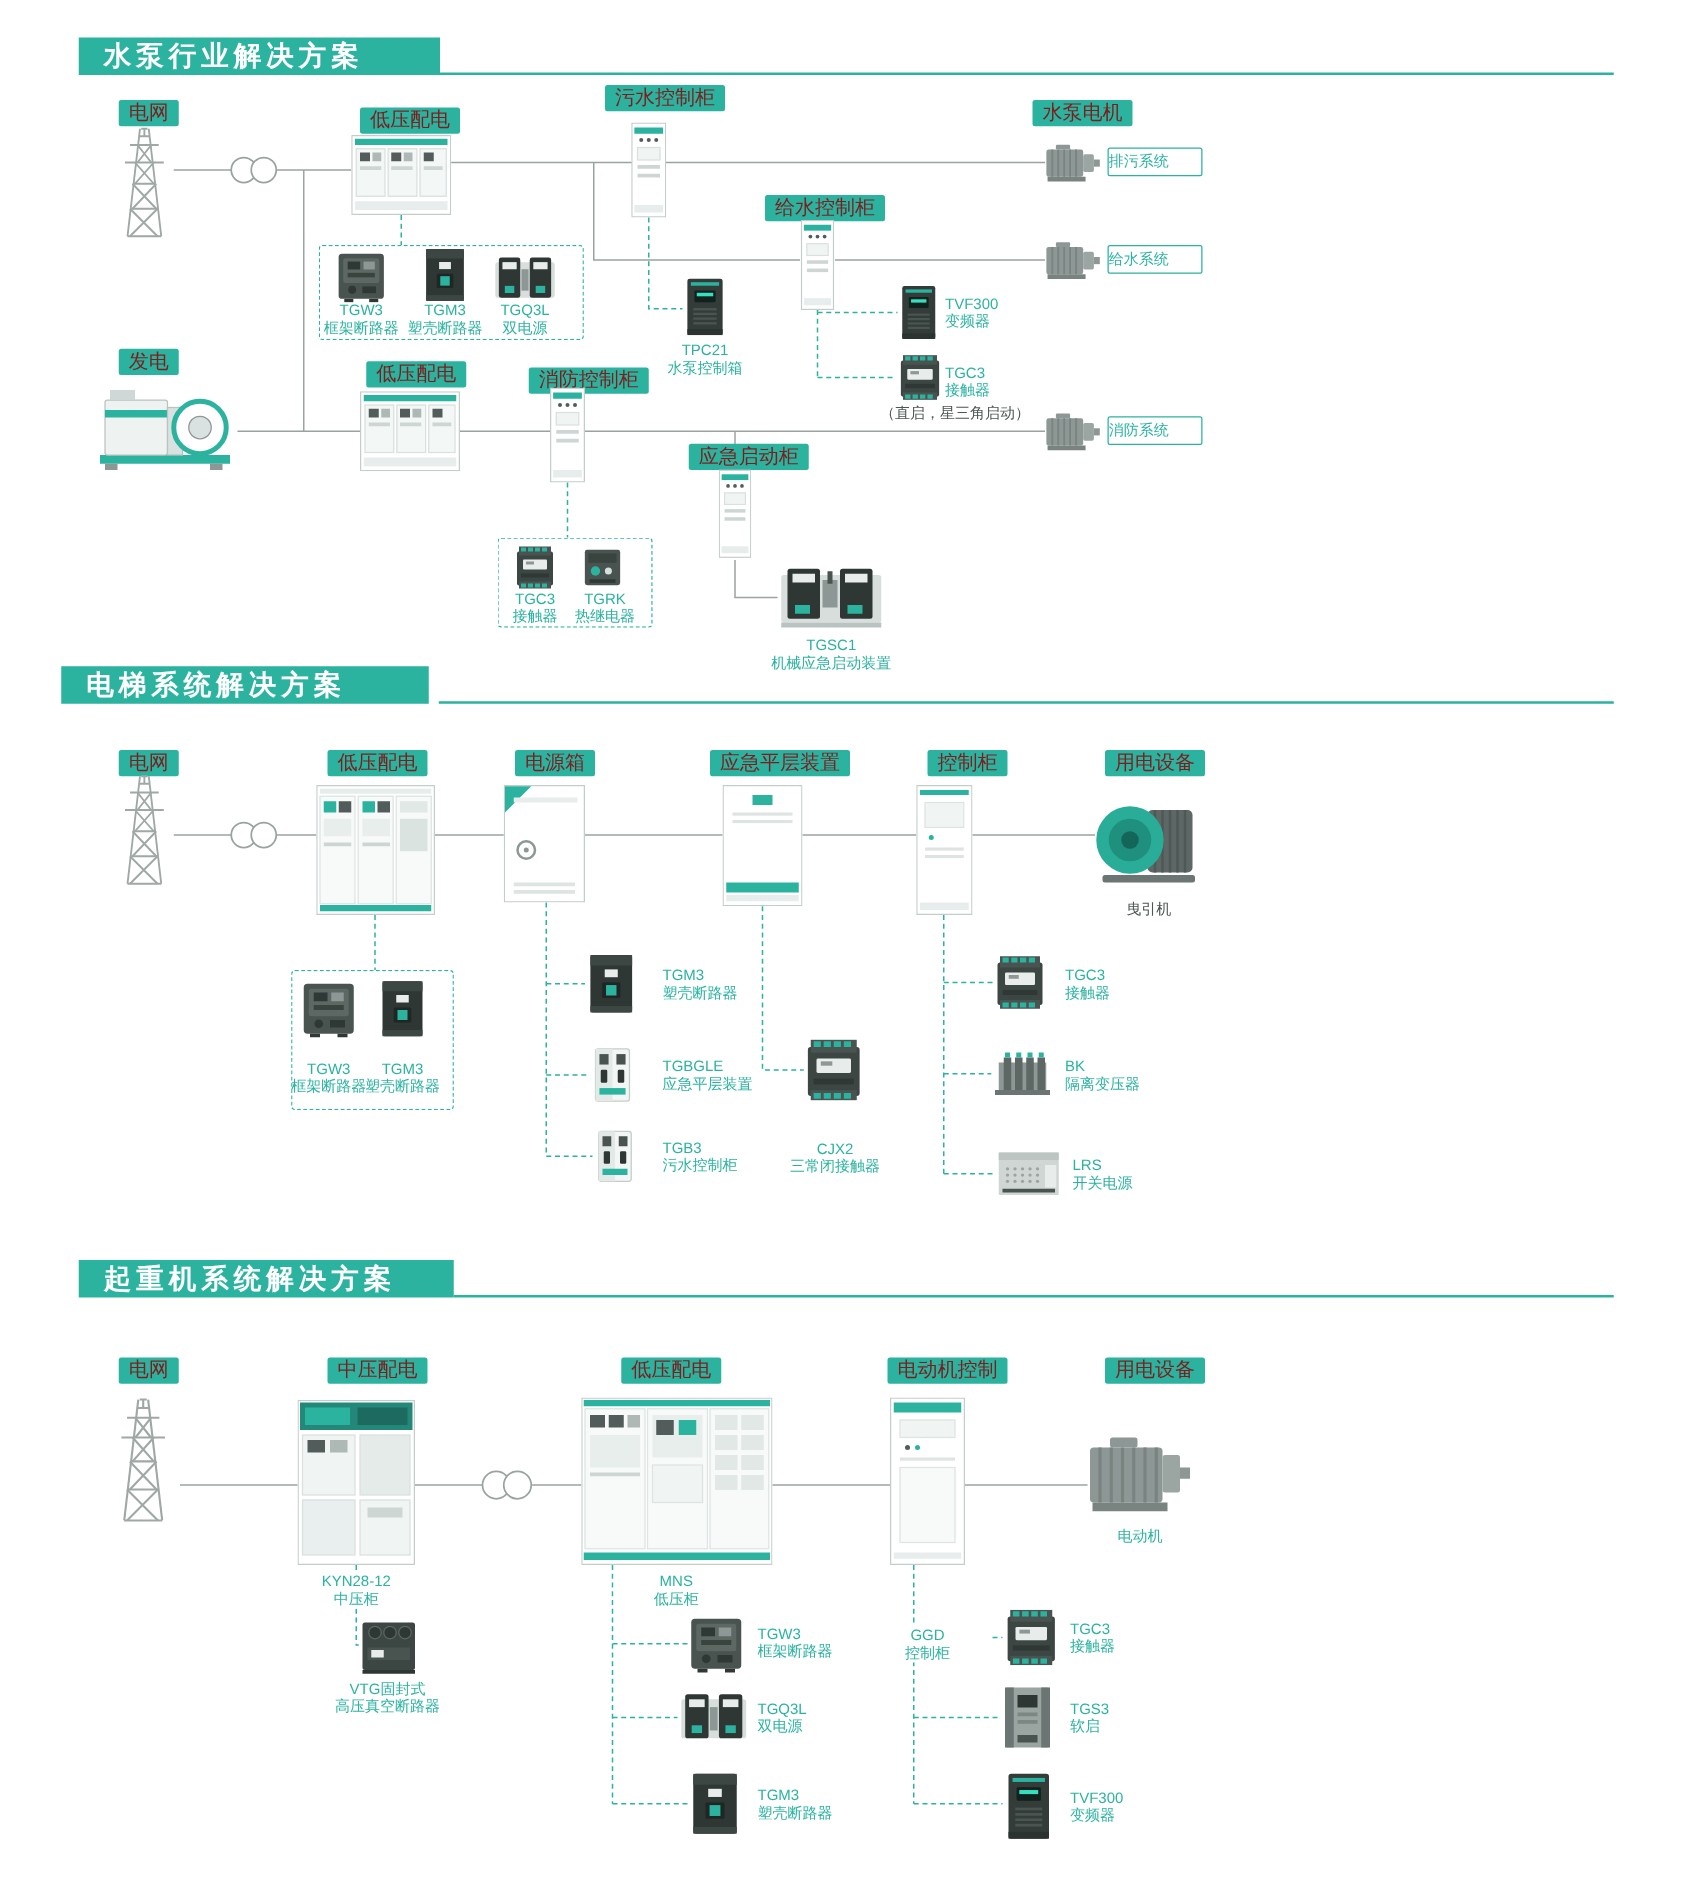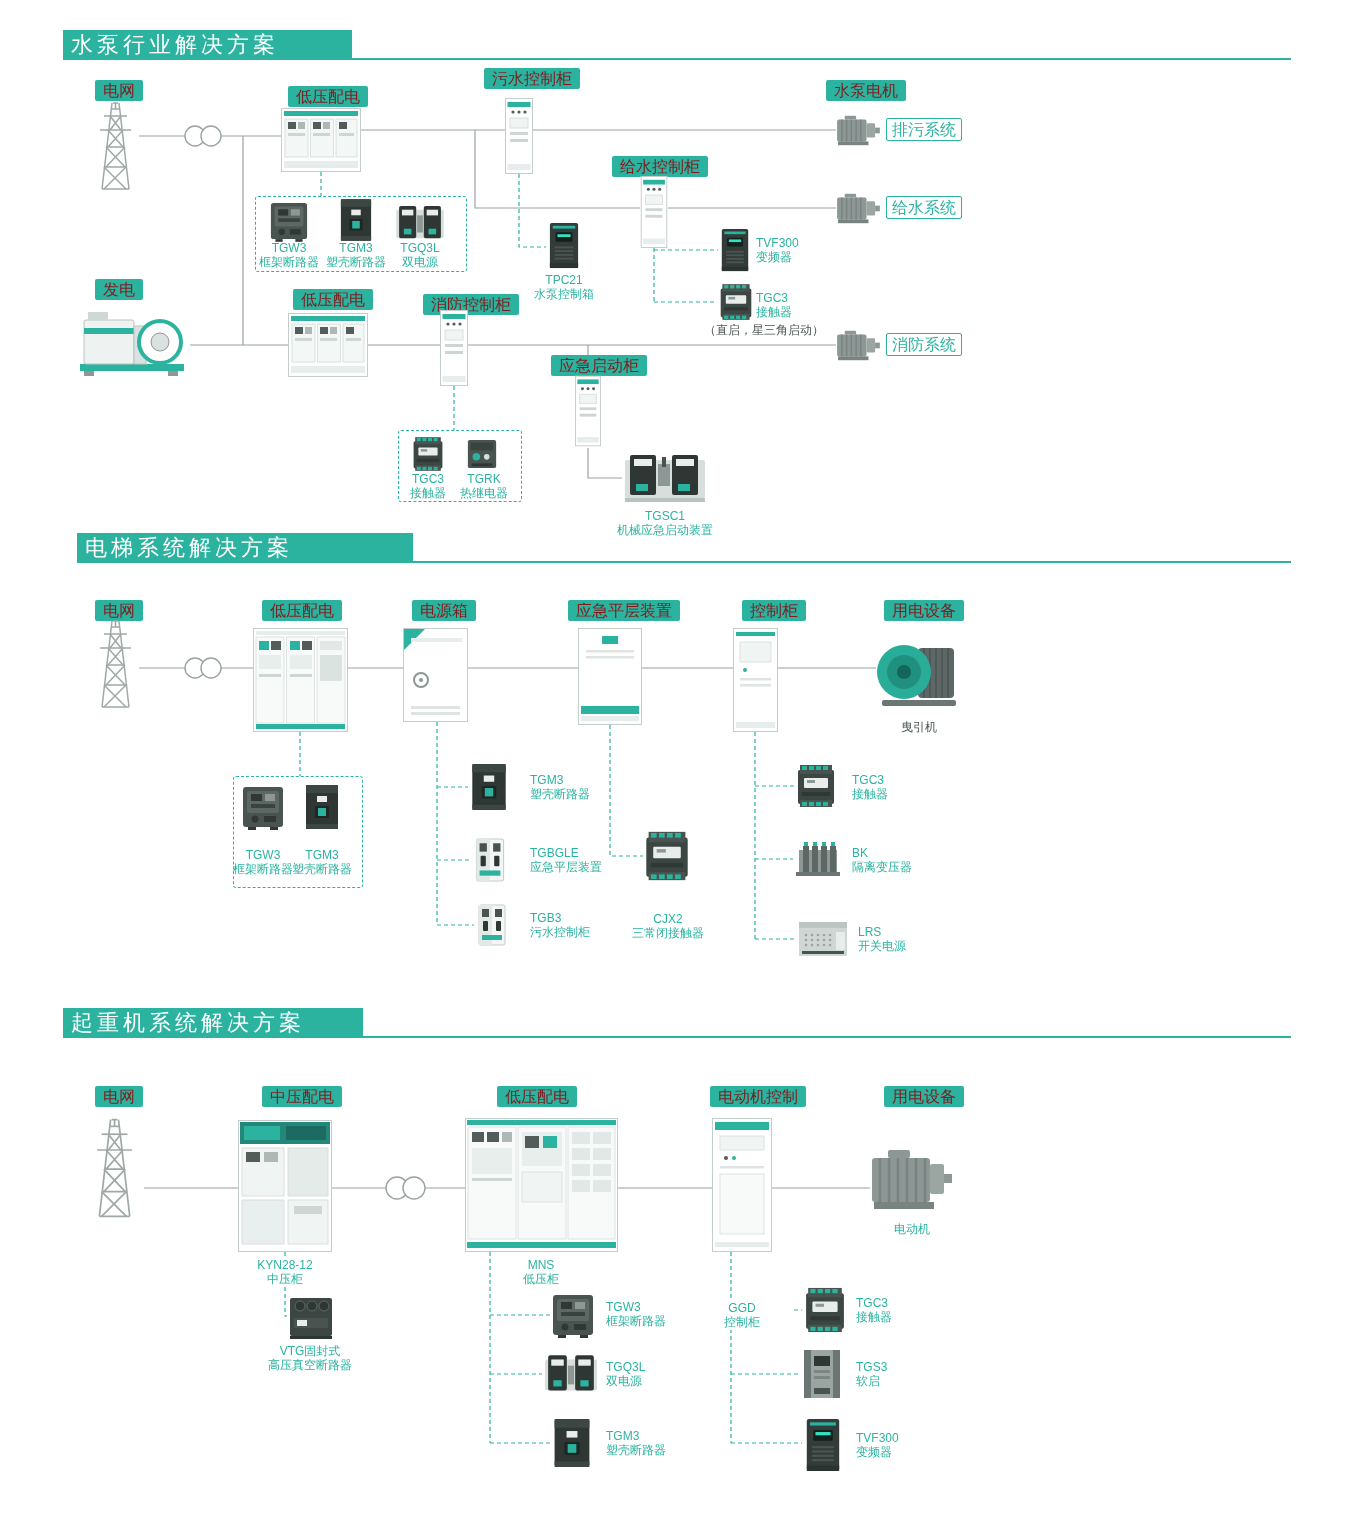--- a/index.html
+++ b/index.html
@@ -1,23 +1,23 @@
 <!DOCTYPE html>
 <html style="--teal: #2bb3a0; --line: #9aa3a1; --dark: #4c5654;"><head>
 <meta charset="utf-8">
 <style>
 :root{--teal:#2bb3a0;--line:#9aa3a1;--dark:#4c5654}
 *{margin:0;padding:0;box-sizing:border-box}
 html,body{background:#fff}
 body{font-family:"Liberation Sans","DejaVu Sans",sans-serif;color:#333}
 .stage{position:relative;width:1350px;height:1518px;background:#fff;overflow:hidden;margin:0 auto}
-.banner{position:absolute;height:30px;background:var(--teal);color:#fff;font-weight:normal;font-size:22px;line-height:30px;letter-spacing:4px;padding:0 8px;white-space:nowrap}
+.banner{position:absolute;height:30px;background:var(--teal);color:#fff;font-weight:bold;font-size:22px;line-height:30px;letter-spacing:4px;padding:0 20px;white-space:nowrap}
 .rule{position:absolute;height:2px;background:var(--teal)}
 .tag{position:absolute;background:var(--teal);color:#7f1d1d;font-size:16px;line-height:21px;height:21px;padding:0 8px;border-radius:2px;white-space:nowrap}
-.sysbox{position:absolute;width:76px;height:23px;background:#fff;border:1px solid var(--teal);border-radius:2px;color:var(--teal);font-size:16px;line-height:21px;text-align:center}
+.sysbox{position:absolute;width:76px;height:23px;background:#fff;border:1px solid var(--teal);border-radius:2px;color:var(--teal);font-size:12px;line-height:21px;}
 .plabel{position:absolute;color:var(--teal);font-size:12px;line-height:14px;text-align:center;white-space:nowrap}
 .plabel.side{text-align:left}
 .plabel.bg{background:#fff;padding:1px 0}
 .darklabel{position:absolute;color:var(--dark);font-size:12px;line-height:14px;text-align:center;white-space:nowrap}
 .dashbox{position:absolute;border:1px dashed var(--teal);border-radius:3px}
 .icon{position:absolute;overflow:visible}
 .lines{position:absolute;left:0;top:0}
 </style>
 </head>
 <body>
@@ -530,21 +530,21 @@
     <svg class="icon" style="left:624px;top:452px" width="82" height="52">
         <use href="#atsbig"></use>
       </svg>
     <div class="plabel" style="left:606px;top:509px;width:118px">
       <div>TGSC1</div>
       <div>机械应急启动装置</div>
     </div>
   </div>
 
   <div>
-    <div class="banner" style="left:77px;top:533px;width:336px">电梯系统解决方案</div>
+    <div class="banner" style="left:49px;top:533px;width:294px">电梯系统解决方案</div>
     <div class="rule" style="left:351px;top:561px;width:940px"></div>
 
     <div class="tag" style="left:95px;top:600px">电网</div>
     <svg class="icon" style="left:91px;top:618px" width="48" height="92">
         <use href="#tower"></use>
       </svg>
 
     <div class="tag" style="left:262px;top:600px">低压配电</div>
     <svg class="icon" style="left:253px;top:628px" width="95" height="104">
         <use href="#switch2"></use>

